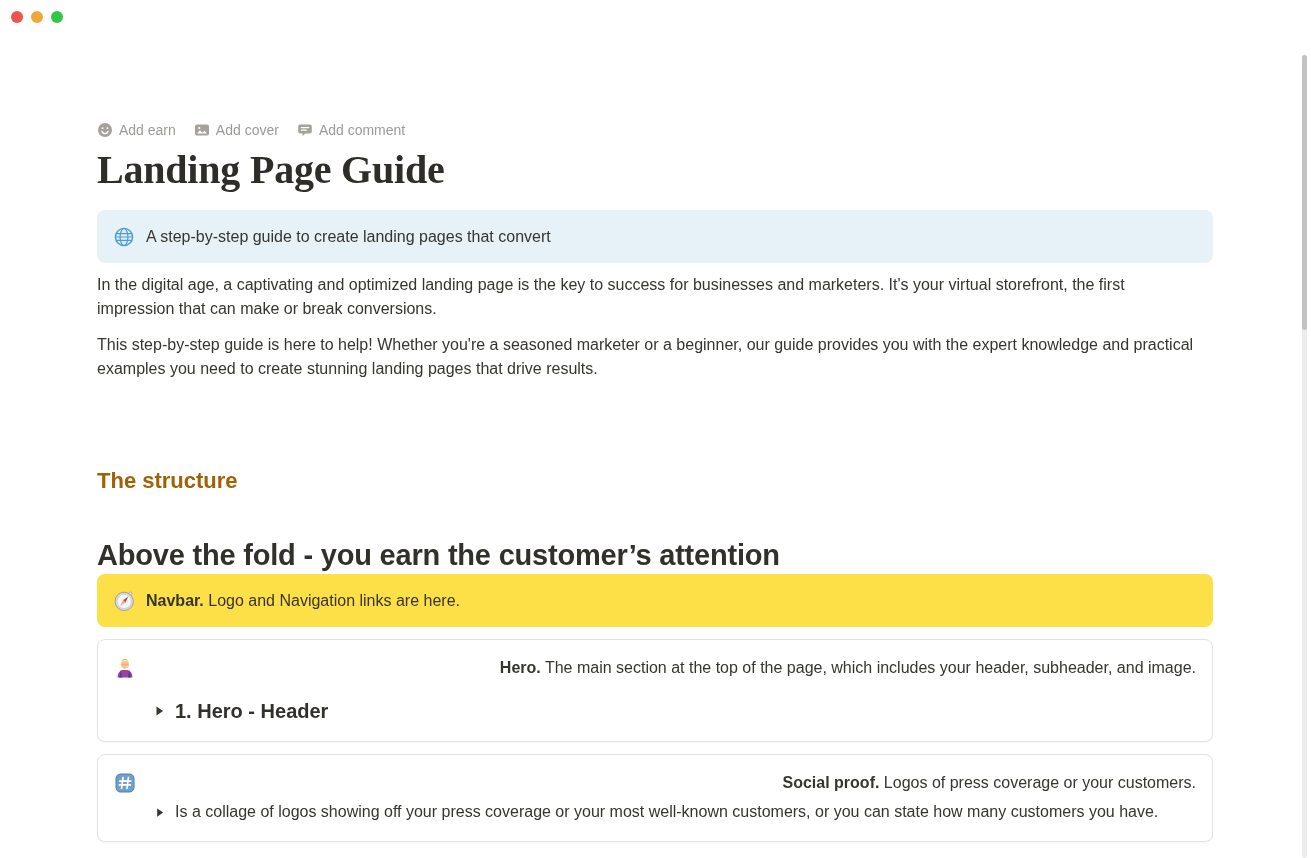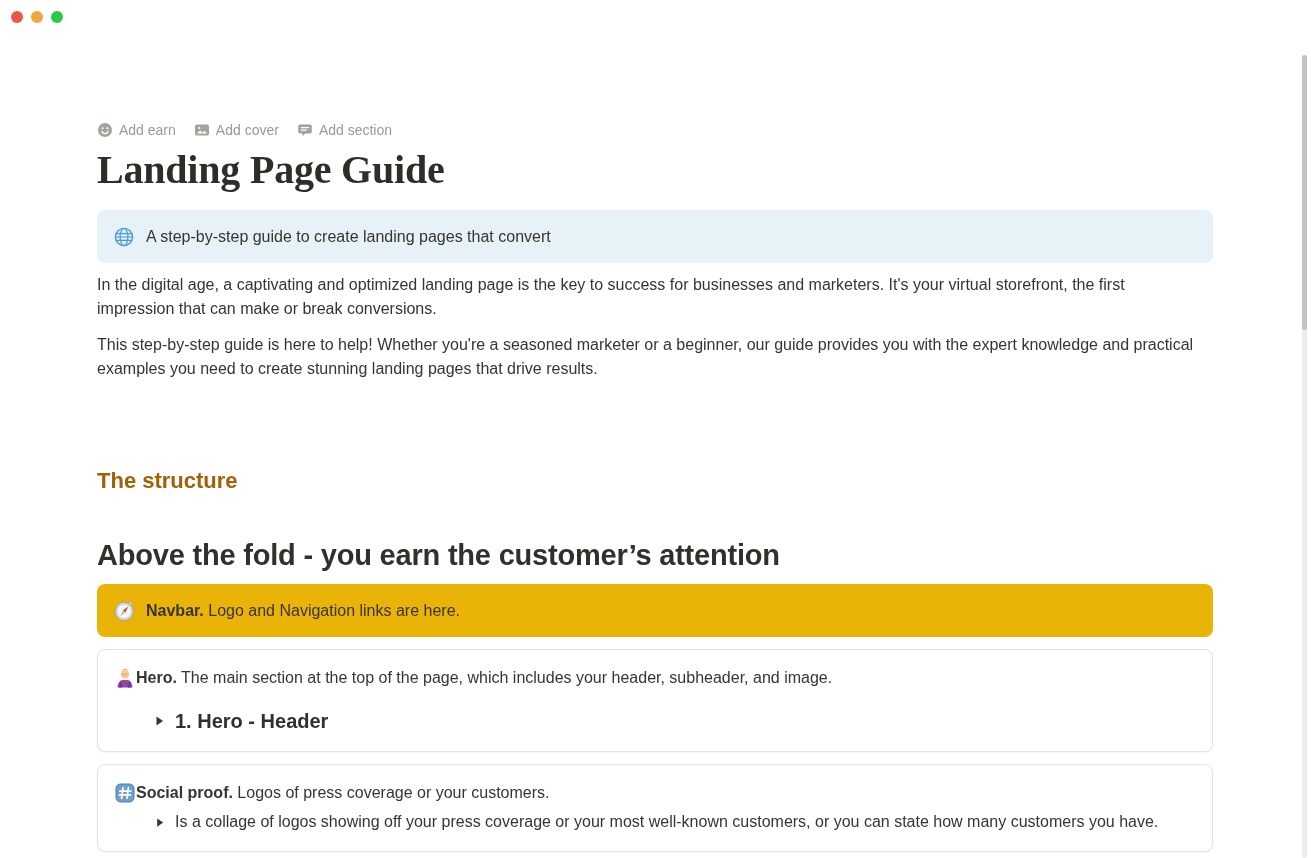--- a/index.html
+++ b/index.html
@@ -39,30 +39,30 @@
   
   .callout {
     margin-top: 16px;
     border-radius: 8px;
     padding: 15px 16px 14px 16px;
     display: flex; align-items: flex-start; gap: 11px;
     font-size: 16px; line-height: 24px;
   }
   .callout .emoji { width: 22px; height: 22px; flex: 0 0 22px; margin-top: 1px; }
   .callout.blue { background: #e7f1f8; }
-  .callout.gray { background: #eab308; margin-top: 12px; }
+  .callout.gray { background: #fde047; margin-top: 2px; }
   .callout.bordered {
     background: #ffffff;
     border: 1px solid #e4e2df;
     box-shadow: 0 1px 2px rgba(15,15,15,0.04);
     margin-top: 12px;
     display: block;
     padding: 16px 16px 17px 16px;
   }
-  .callout-line { display: flex; align-items: flex-start; gap: 0; }
+  .callout-line { display: flex; align-items: flex-start; gap: 0; justify-content: space-between; }
   .callout b, .callout-line b { font-weight: 700; }
 
   .para { margin: 10px 18px 0 0; font-size: 16px; line-height: 24px; }
   .para + .para { margin-top: 12px; }
 
   .h3 {
     margin: 89px 0 0 0;
     font-size: 22px; line-height: 22px; font-weight: 700; color: #a16207;
   }
   .h2 {
@@ -130,21 +130,21 @@
       </span>
       <span>Add cover</span>
     </div>
     <div class="tb-item">
       <span>
         <svg width="16" height="16" viewBox="0 0 16 16">
           <path d="M3 2.5h10a1.8 1.8 0 0 1 1.8 1.8v5.4a1.8 1.8 0 0 1-1.8 1.8H8.2l-2.7 2.7v-2.7H3a1.8 1.8 0 0 1-1.8-1.8V4.3A1.8 1.8 0 0 1 3 2.5z" fill="#a5a29c"></path>
           <path d="M4.3 5.6h7.4M4.3 8.2h5" stroke="#fff" stroke-width="1.2" stroke-linecap="round"></path>
         </svg>
       </span>
-      <span>Add section</span>
+      <span>Add comment</span>
     </div>
   </div>
 
   <h1 class="page-title">Landing Page Guide</h1>
 
   <div class="callout blue">
     <span class="emoji">
       <svg width="22" height="22" viewBox="0 0 22 22">
         <circle cx="11" cy="11" r="8.6" fill="#ddeef8" stroke="#4e9cce" stroke-width="1.4"></circle>
         <ellipse cx="11" cy="11" rx="3.9" ry="8.6" fill="none" stroke="#4e9cce" stroke-width="1.2"></ellipse>

